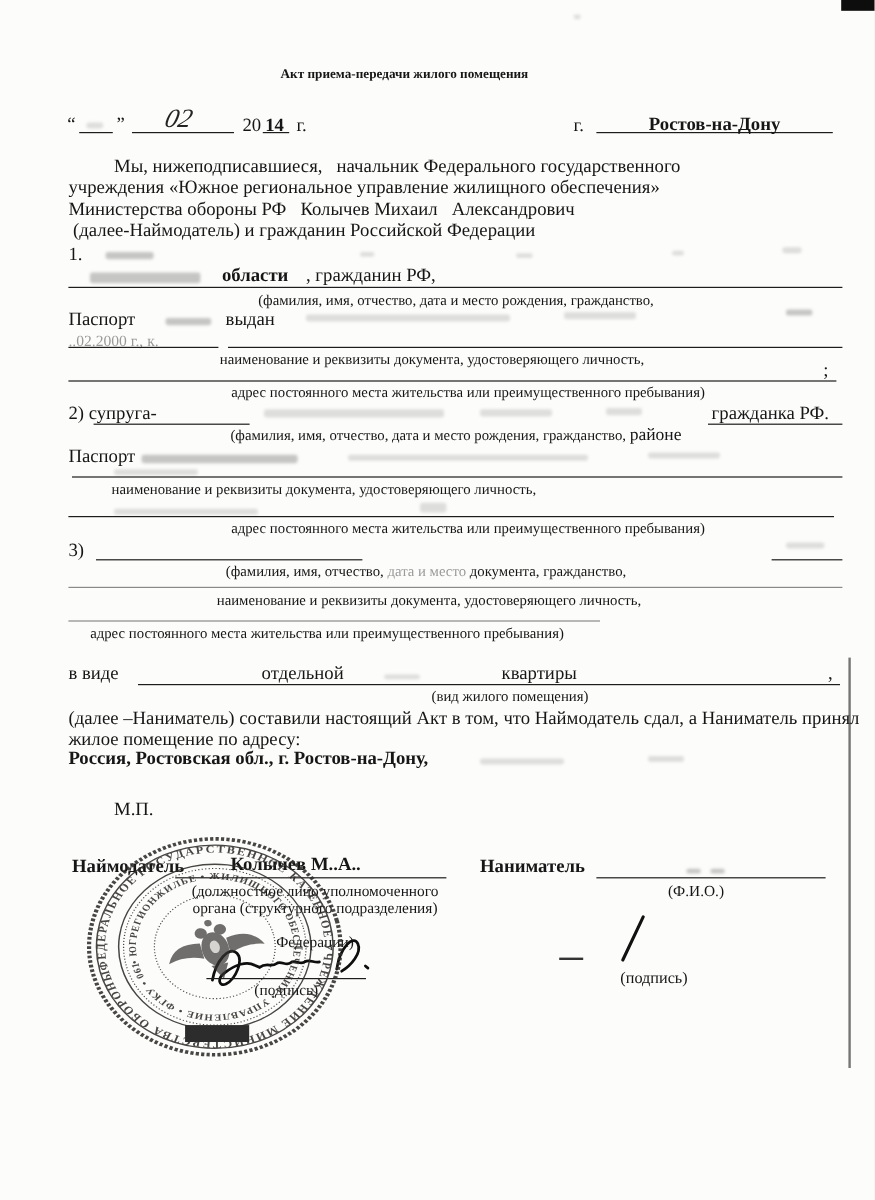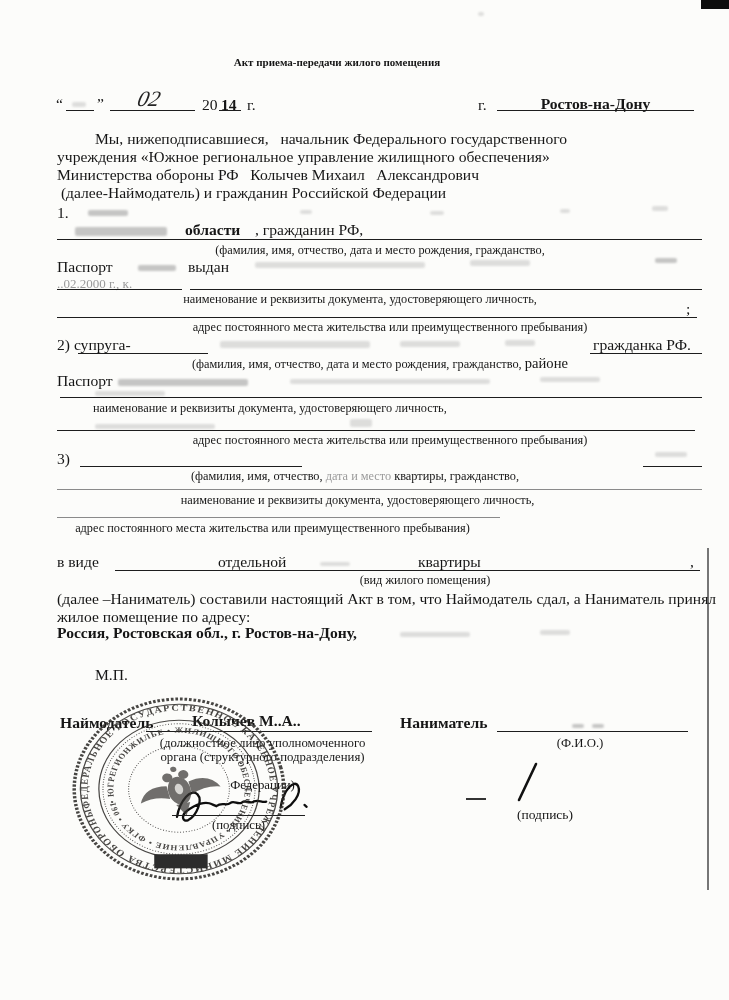--- a/index.html
+++ b/index.html
@@ -108,21 +108,21 @@
   <div class="abs rule" style="left:57px;top:430px;width:638px;"></div>
   <div class="abs cap ctr" style="left:140px;top:434px;width:500px;">адрес постоянного места жительства или преимущественного пребывания)</div>
 
   <div class="abs body" style="left:57px;top:450px;">3)</div>
   <div class="abs rule" style="left:80px;top:466px;width:222px;"></div>
   <div class="abs sm lt" style="left:655px;top:452px;width:32px;height:5px;"></div>
   <div class="abs rule" style="left:643px;top:466px;width:59px;"></div>
   <div class="abs cap ctr" style="left:130px;top:470px;width:450px;">
     <span>(фамилия, имя, отчество,</span>
     <span class="faint">дата и место</span>
-    <span>квартиры, гражданство,</span>
+    <span>документа, гражданство,</span>
   </div>
 
   <div class="abs rule gray" style="left:57px;top:489px;width:645px;"></div>
   <div class="abs cap ctr" style="left:130px;top:494px;width:455px;">наименование и реквизиты документа, удостоверяющего личность,</div>
 
   <div class="abs rule gray" style="left:57px;top:517px;width:443px;"></div>
   <div class="abs cap ctr" style="left:45px;top:522px;width:455px;">адрес постоянного места жительства или преимущественного пребывания)</div>
 
   <div class="abs body" style="left:57px;top:553px;">в виде</div>
   <div class="abs rule" style="left:115px;top:570px;width:585px;"></div>

